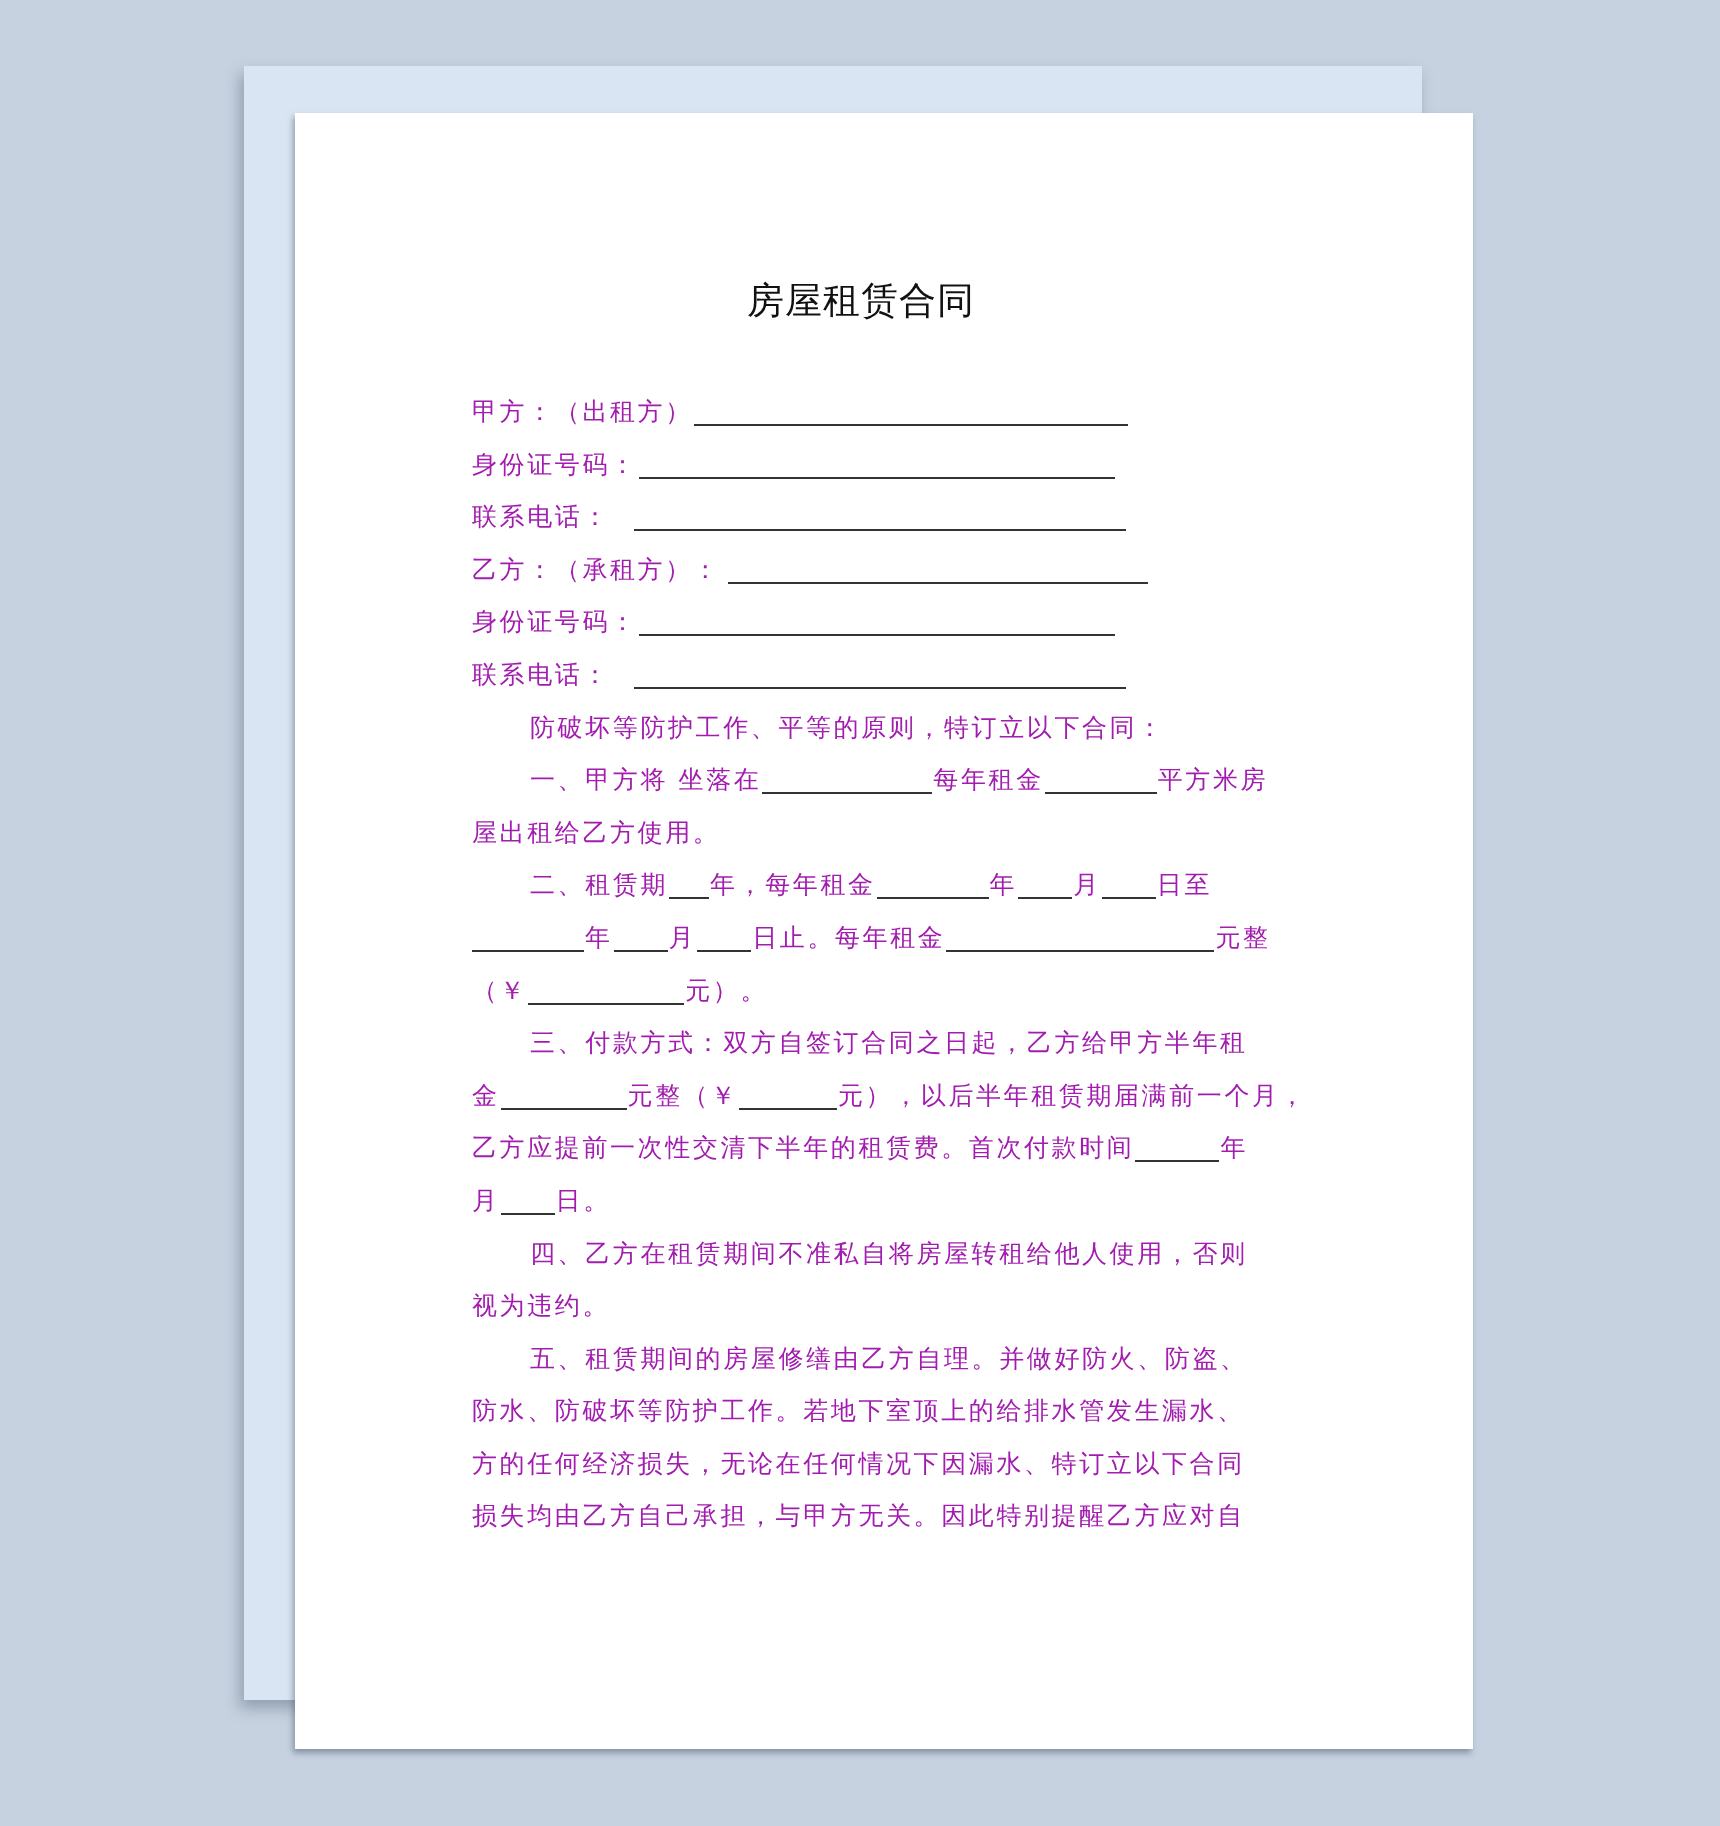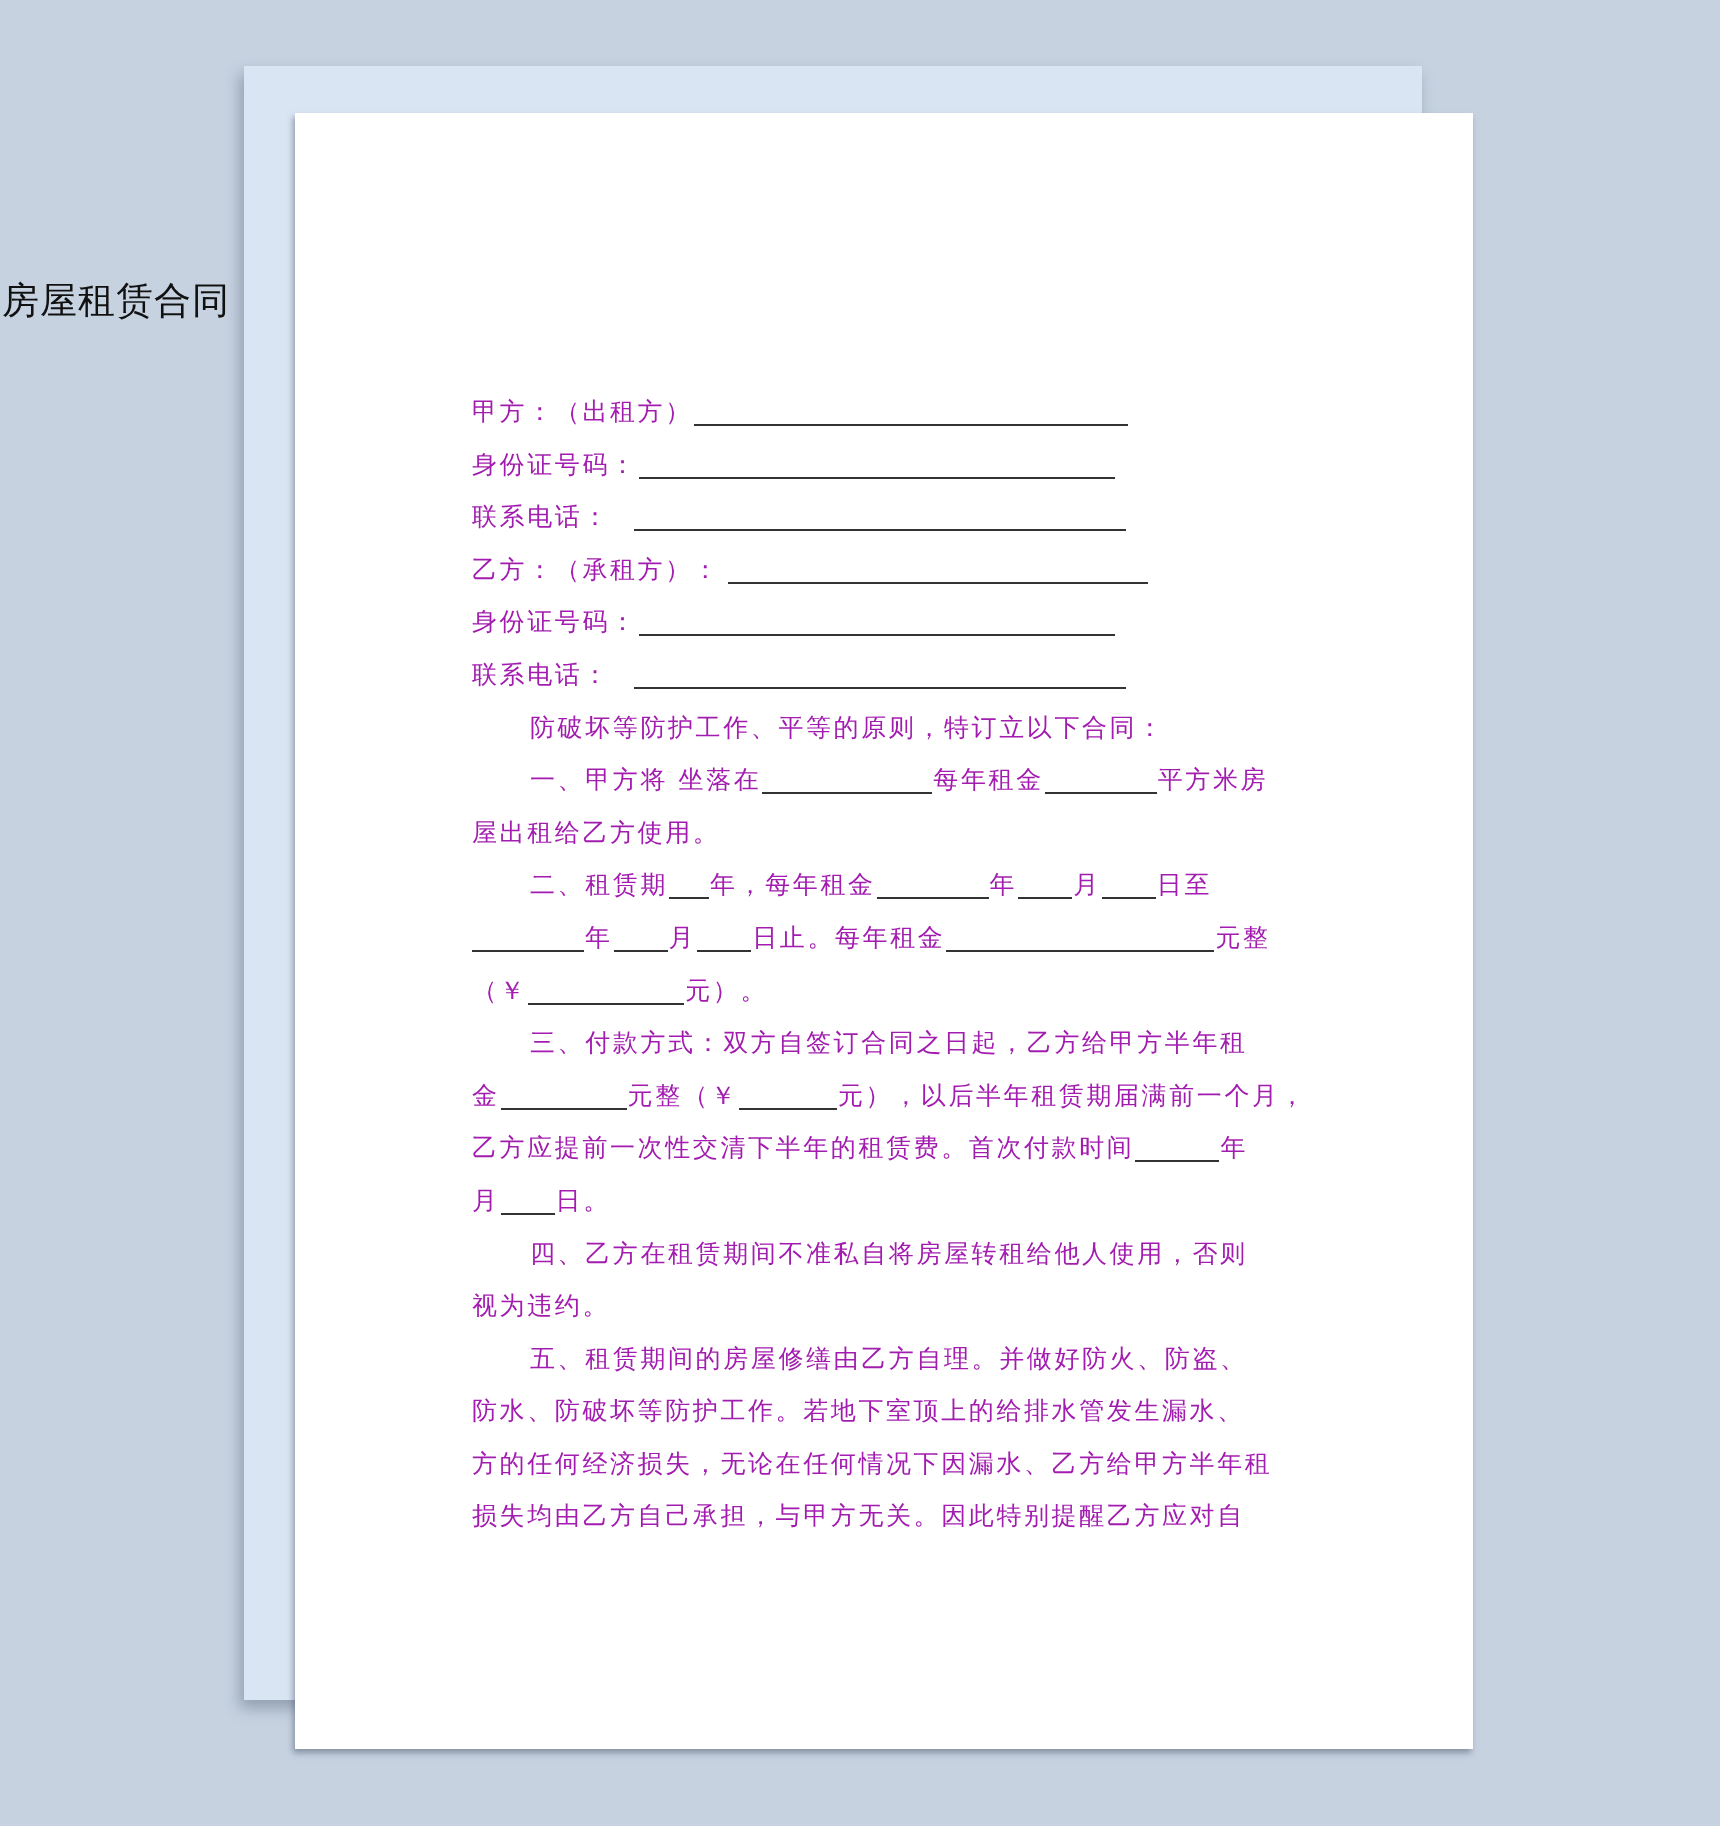--- a/index.html
+++ b/index.html
@@ -30,20 +30,21 @@
       width: 1178px;
       height: 1636px;
       background: #ffffff;
       box-shadow: -2px 4px 6px rgba(80, 95, 115, 0.55);
     }
     .title {
       position: absolute;
       left: 0;
       right: 0;
       top: 276px;
+      text-align: center;
       font-size: 37px;
       letter-spacing: 1px;
       color: #111;
       margin: 0;
       font-weight: normal;
       padding-left: 2px;
     }
     .body-text {
       position: absolute;
       left: 472px;
@@ -140,19 +141,19 @@
     <span>视为违约。</span>
   </div>
 
   <div class="line indent">
     <span>五、租赁期间的房屋修缮由乙方自理。并做好防火、防盗、</span>
   </div>
   <div class="line">
     <span>防水、防破坏等防护工作。若地下室顶上的给排水管发生漏水、</span>
   </div>
   <div class="line">
-    <span>方的任何经济损失，无论在任何情况下因漏水、乙方给甲方半年租</span>
+    <span>方的任何经济损失，无论在任何情况下因漏水、特订立以下合同</span>
   </div>
   <div class="line">
     <span>损失均由乙方自己承担，与甲方无关。因此特别提醒乙方应对自</span>
   </div>
 
 </div>
 
 </body></html>

